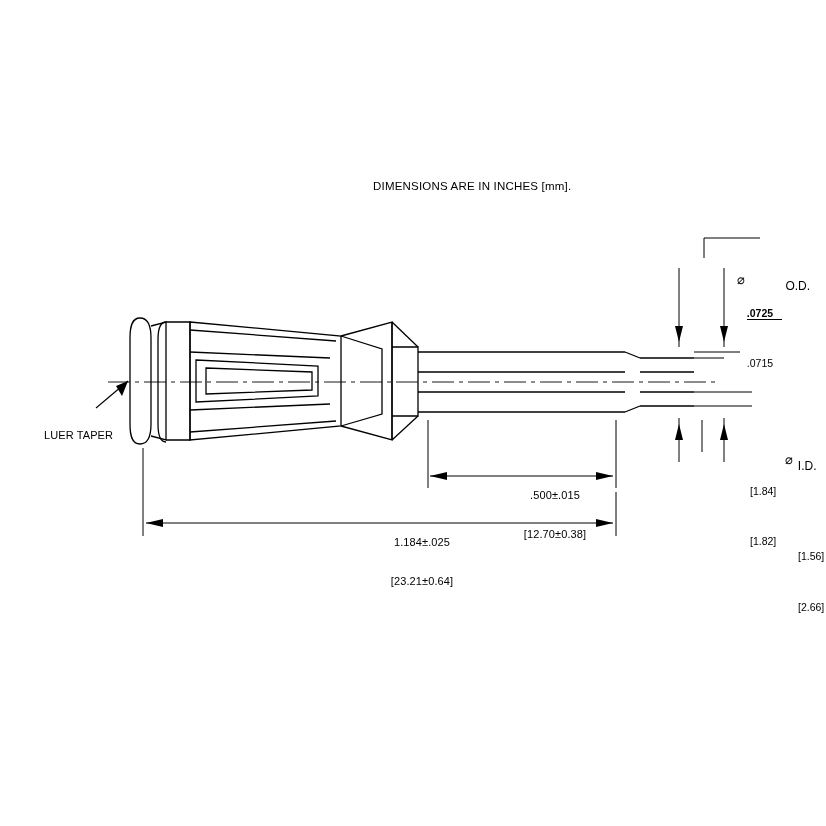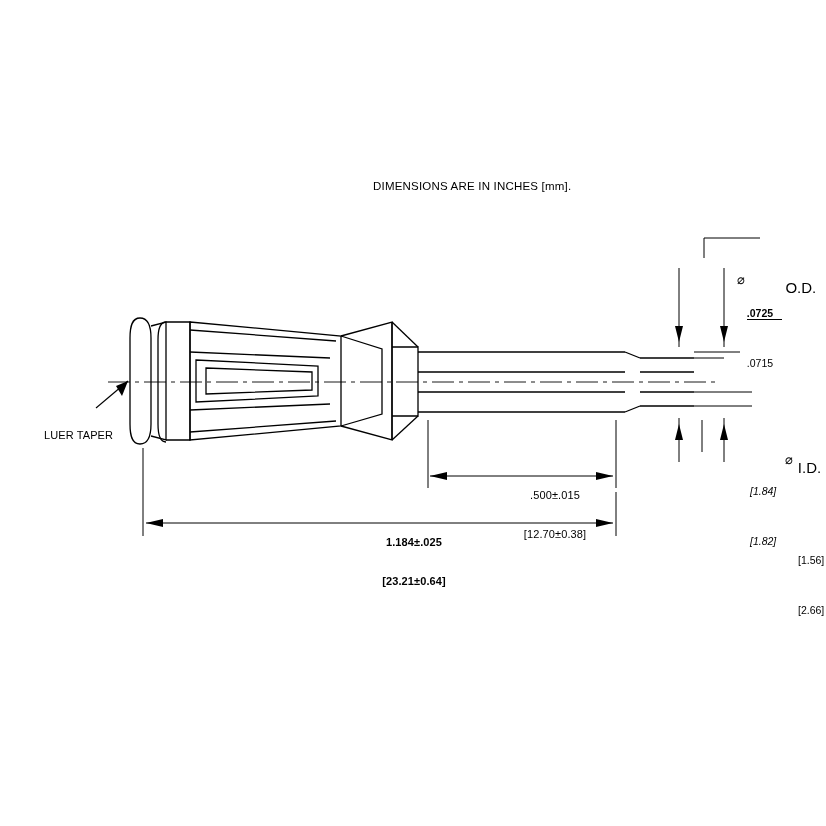--- a/index.html
+++ b/index.html
@@ -62,21 +62,21 @@
     display: block;
     font-size: 10.5px;
     line-height: 1.15;
   }
   .dia-nums .first {
     border-bottom: 1px solid #000;
     padding-bottom: 0px;
     font-weight: bold;
   }
   .dia-label {
-    font-size: 15px;
+    font-size: 12px;
     padding-top: 10px;
     padding-left: 3px;
   }
   .brk span {
     display: block;
     font-size: 10.5px;
     line-height: 1.2;
   }
 </style>
 </head>
@@ -183,21 +183,21 @@
 
   <div class="txt" style="left:703px; top:231px;">
     <div class="dia-row">
       <span class="dia-sym">⌀</span>
       <span class="dia-nums">
         <span class="first">.0725</span>
         <span>.0715</span>
       </span>
       <span class="dia-label">O.D.</span>
     </div>
-    <div class="brk" style="padding-left:13px; padding-top:2px;font-style:italic;">
+    <div class="brk" style="padding-left:13px; padding-top:2px;">
       <span>[1.84]</span>
       <span>[1.82]</span>
     </div>
   </div>
 
   <div class="txt" style="left:751px; top:411px;">
     <div class="dia-row">
       <span class="dia-sym">⌀</span>
       <span class="dia-label">I.D.</span>
     </div>
@@ -205,18 +205,18 @@
       <span>[1.56]</span>
       <span>[2.66]</span>
     </div>
   </div>
 
   <div class="txt t-dim" style="left:466px; top:463px; width:110px;">
     <span class="stack">.500±.015</span>
     <span class="stack">[12.70±0.38]</span>
   </div>
 
-  <div class="txt t-dim" style="left:325px; top:510px; width:110px;font-weight:bold;">
+  <div class="txt t-dim" style="left:333px; top:510px; width:110px;">
     <span class="stack">1.184±.025</span>
     <span class="stack">[23.21±0.64]</span>
   </div>
 
 </div>
 
 </body></html>

